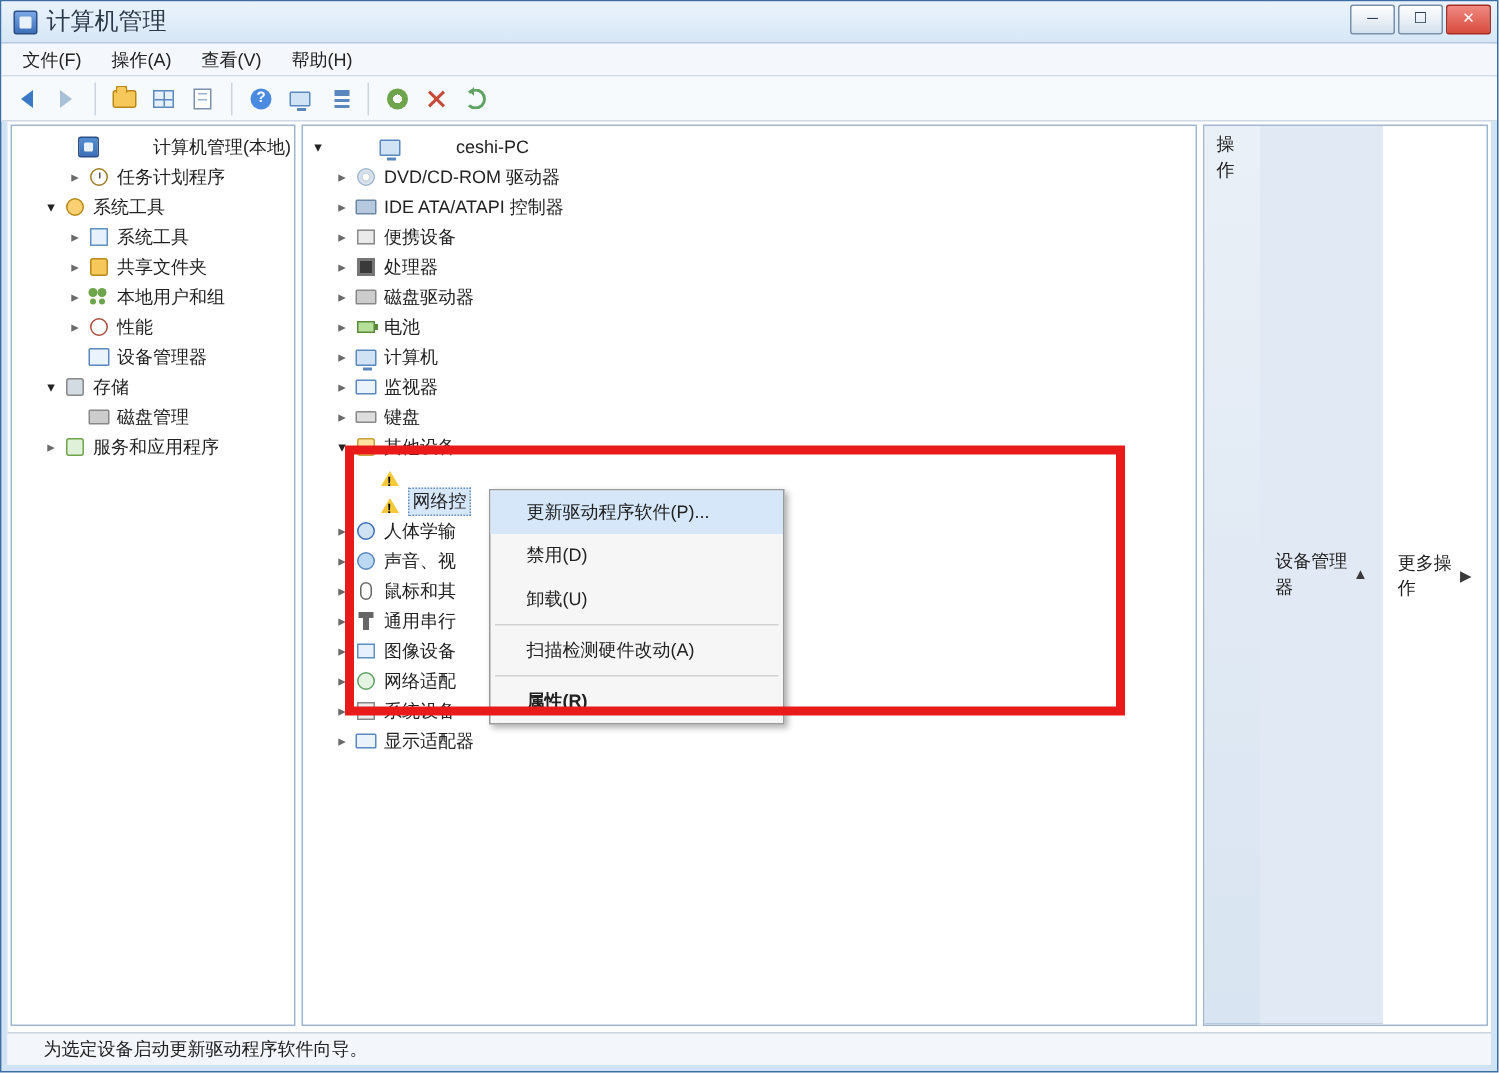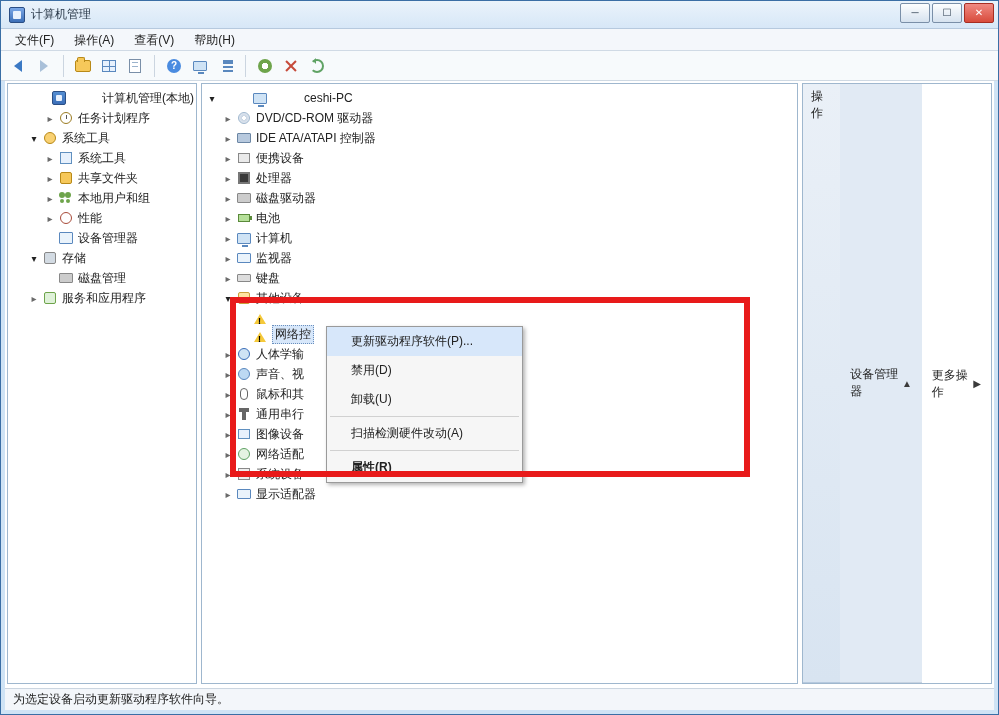--- a/index.html
+++ b/index.html
@@ -20,21 +20,21 @@
 .titlebar .app-icon {
   width: 16px; height: 16px;
   background: linear-gradient(#7aa7e6,#3c6fb8);
   border: 1px solid #2a4e85; border-radius: 2px;
   margin-right: 6px;
   position: relative;
 }
 .titlebar .app-icon::after {
   content:""; position:absolute; inset:3px; background:#e8f1fd; border-radius:1px;
 }
-.title-text { font-size: 12px; color:#2b3a4a; }
+.title-text { font-size: 16px; color:#2b3a4a; }
 .win-btns { position: absolute; right: 4px; top: 2px; display:flex; gap:2px; }
 .win-btn {
   width: 30px; height: 20px;
   border: 1px solid #7a8fa8; background: linear-gradient(#fdfefe,#d6e2ef);
   display:flex; align-items:center; justify-content:center;
   border-radius: 2px; cursor: default;
 }
 .win-btn.close { background: linear-gradient(#f08a82,#d84b3c); border-color:#a62d22; }
 .win-btn .glyph { font-size: 10px; line-height: 1; color:#2a3b4d; }
 .win-btn.close .glyph { color:#fff; }
@@ -221,21 +221,21 @@
 .right .section.dark {
   background:#e1eaf4; border-bottom:1px solid #c7d3e1;
 }
 .right .chev { font-size:10px; color:#3a3a3a; }
 
 
 .statusbar {
   position:absolute; left:4px; right:4px; bottom:4px;
   height:22px; border-top:1px solid #cbd5e0;
   background:#f3f6fa;
-  padding-left:8px; display:flex; align-items:center;
+  padding-left:24px; display:flex; align-items:center;
 }
 </style>
 </head>
 <body>
 
 <div class="window">
 
   <div class="titlebar">
     <span class="app-icon"></span>
     <span class="title-text">计算机管理</span>

